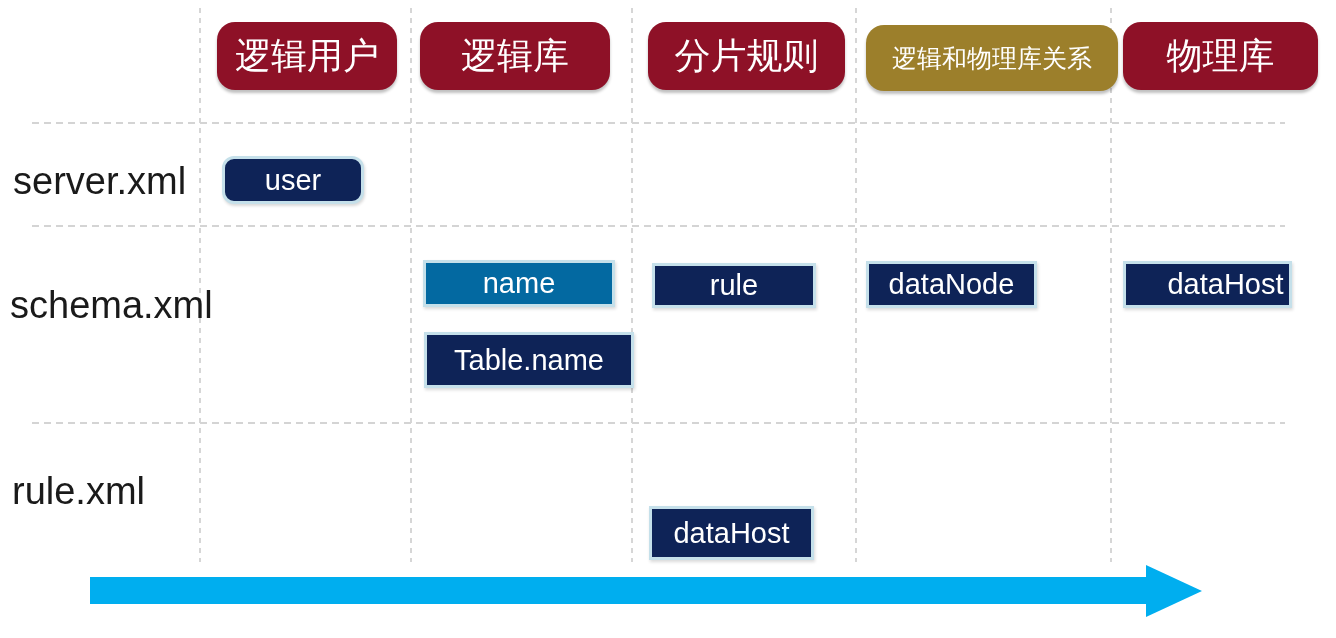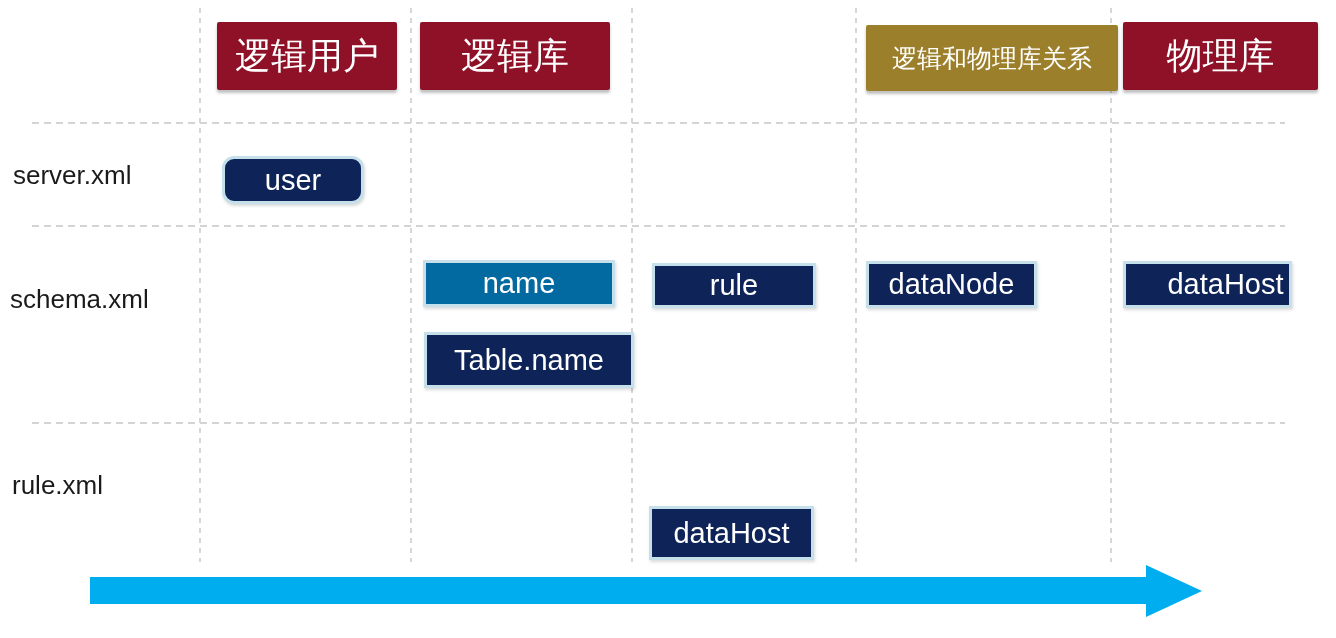--- a/index.html
+++ b/index.html
@@ -22,35 +22,35 @@
   .hline {
     position: absolute;
     height: 2px;
     left: 32px;
     width: 1253px;
     background-image: repeating-linear-gradient(90deg, #d4d4d4 0 7px, transparent 7px 12px);
   }
   
   .badge {
     position: absolute;
-    border-radius: 2px;
+    border-radius: 18px;
     color: #ffffff;
     display: flex;
     align-items: center;
     justify-content: center;
     font-family: Liberation Serif, serif;
     box-shadow: 0 3px 3px rgba(0,0,0,0.25);
     white-space: nowrap;
   }
   .badge-big { font-size: 36px; }
   .badge-small { font-size: 25px; }
   
   .rowlabel {
     position: absolute;
-    font-size: 26px;
+    font-size: 38px;
     color: #1a1a1a;
     white-space: nowrap;
   }
   
   .item {
     position: absolute;
     box-sizing: border-box;
     border: 3px solid #c5e0ea;
     color: #ffffff;
     display: flex;
@@ -89,20 +89,21 @@
   <div class="vline" style="left:631px;"></div>
   <div class="vline" style="left:855px;"></div>
   <div class="vline" style="left:1110px;"></div>
 
   <div class="hline" style="top:122px;"></div>
   <div class="hline" style="top:225px;"></div>
   <div class="hline" style="top:422px;"></div>
 
   <div class="badge badge-big" style="left: 217px; top: 22px; width: 180px; height: 68px; background: rgb(142, 17, 39);">逻辑用户</div>
   <div class="badge badge-big" style="left: 420px; top: 22px; width: 190px; height: 68px; background: rgb(142, 17, 39);">逻辑库</div>
+  <div class="badge badge-big" style="left: 648px; top: 22px; width: 197px; height: 68px; background: rgb(142, 17, 39);">分片规则</div>
   <div class="badge badge-small" style="left: 866px; top: 25px; width: 252px; height: 66px; background: rgb(156, 127, 43);">逻辑和物理库关系</div>
   <div class="badge badge-big" style="left: 1123px; top: 22px; width: 195px; height: 68px; background: rgb(142, 17, 39);">物理库</div>
 
   <div class="rowlabel" style="left:13px; top:160px;">server.xml</div>
   <div class="rowlabel" style="left:10px; top:284px;">schema.xml</div>
   <div class="rowlabel" style="left:12px; top:470px;">rule.xml</div>
 
   <div class="item" style="left: 222px; top: 156px; width: 142px; height: 48px; background: rgb(14, 35, 87); border-radius: 12px;">user</div>
 
   <div class="item" style="left: 423px; top: 260px; width: 192px; height: 47px; background: #0369a1;">name</div>

